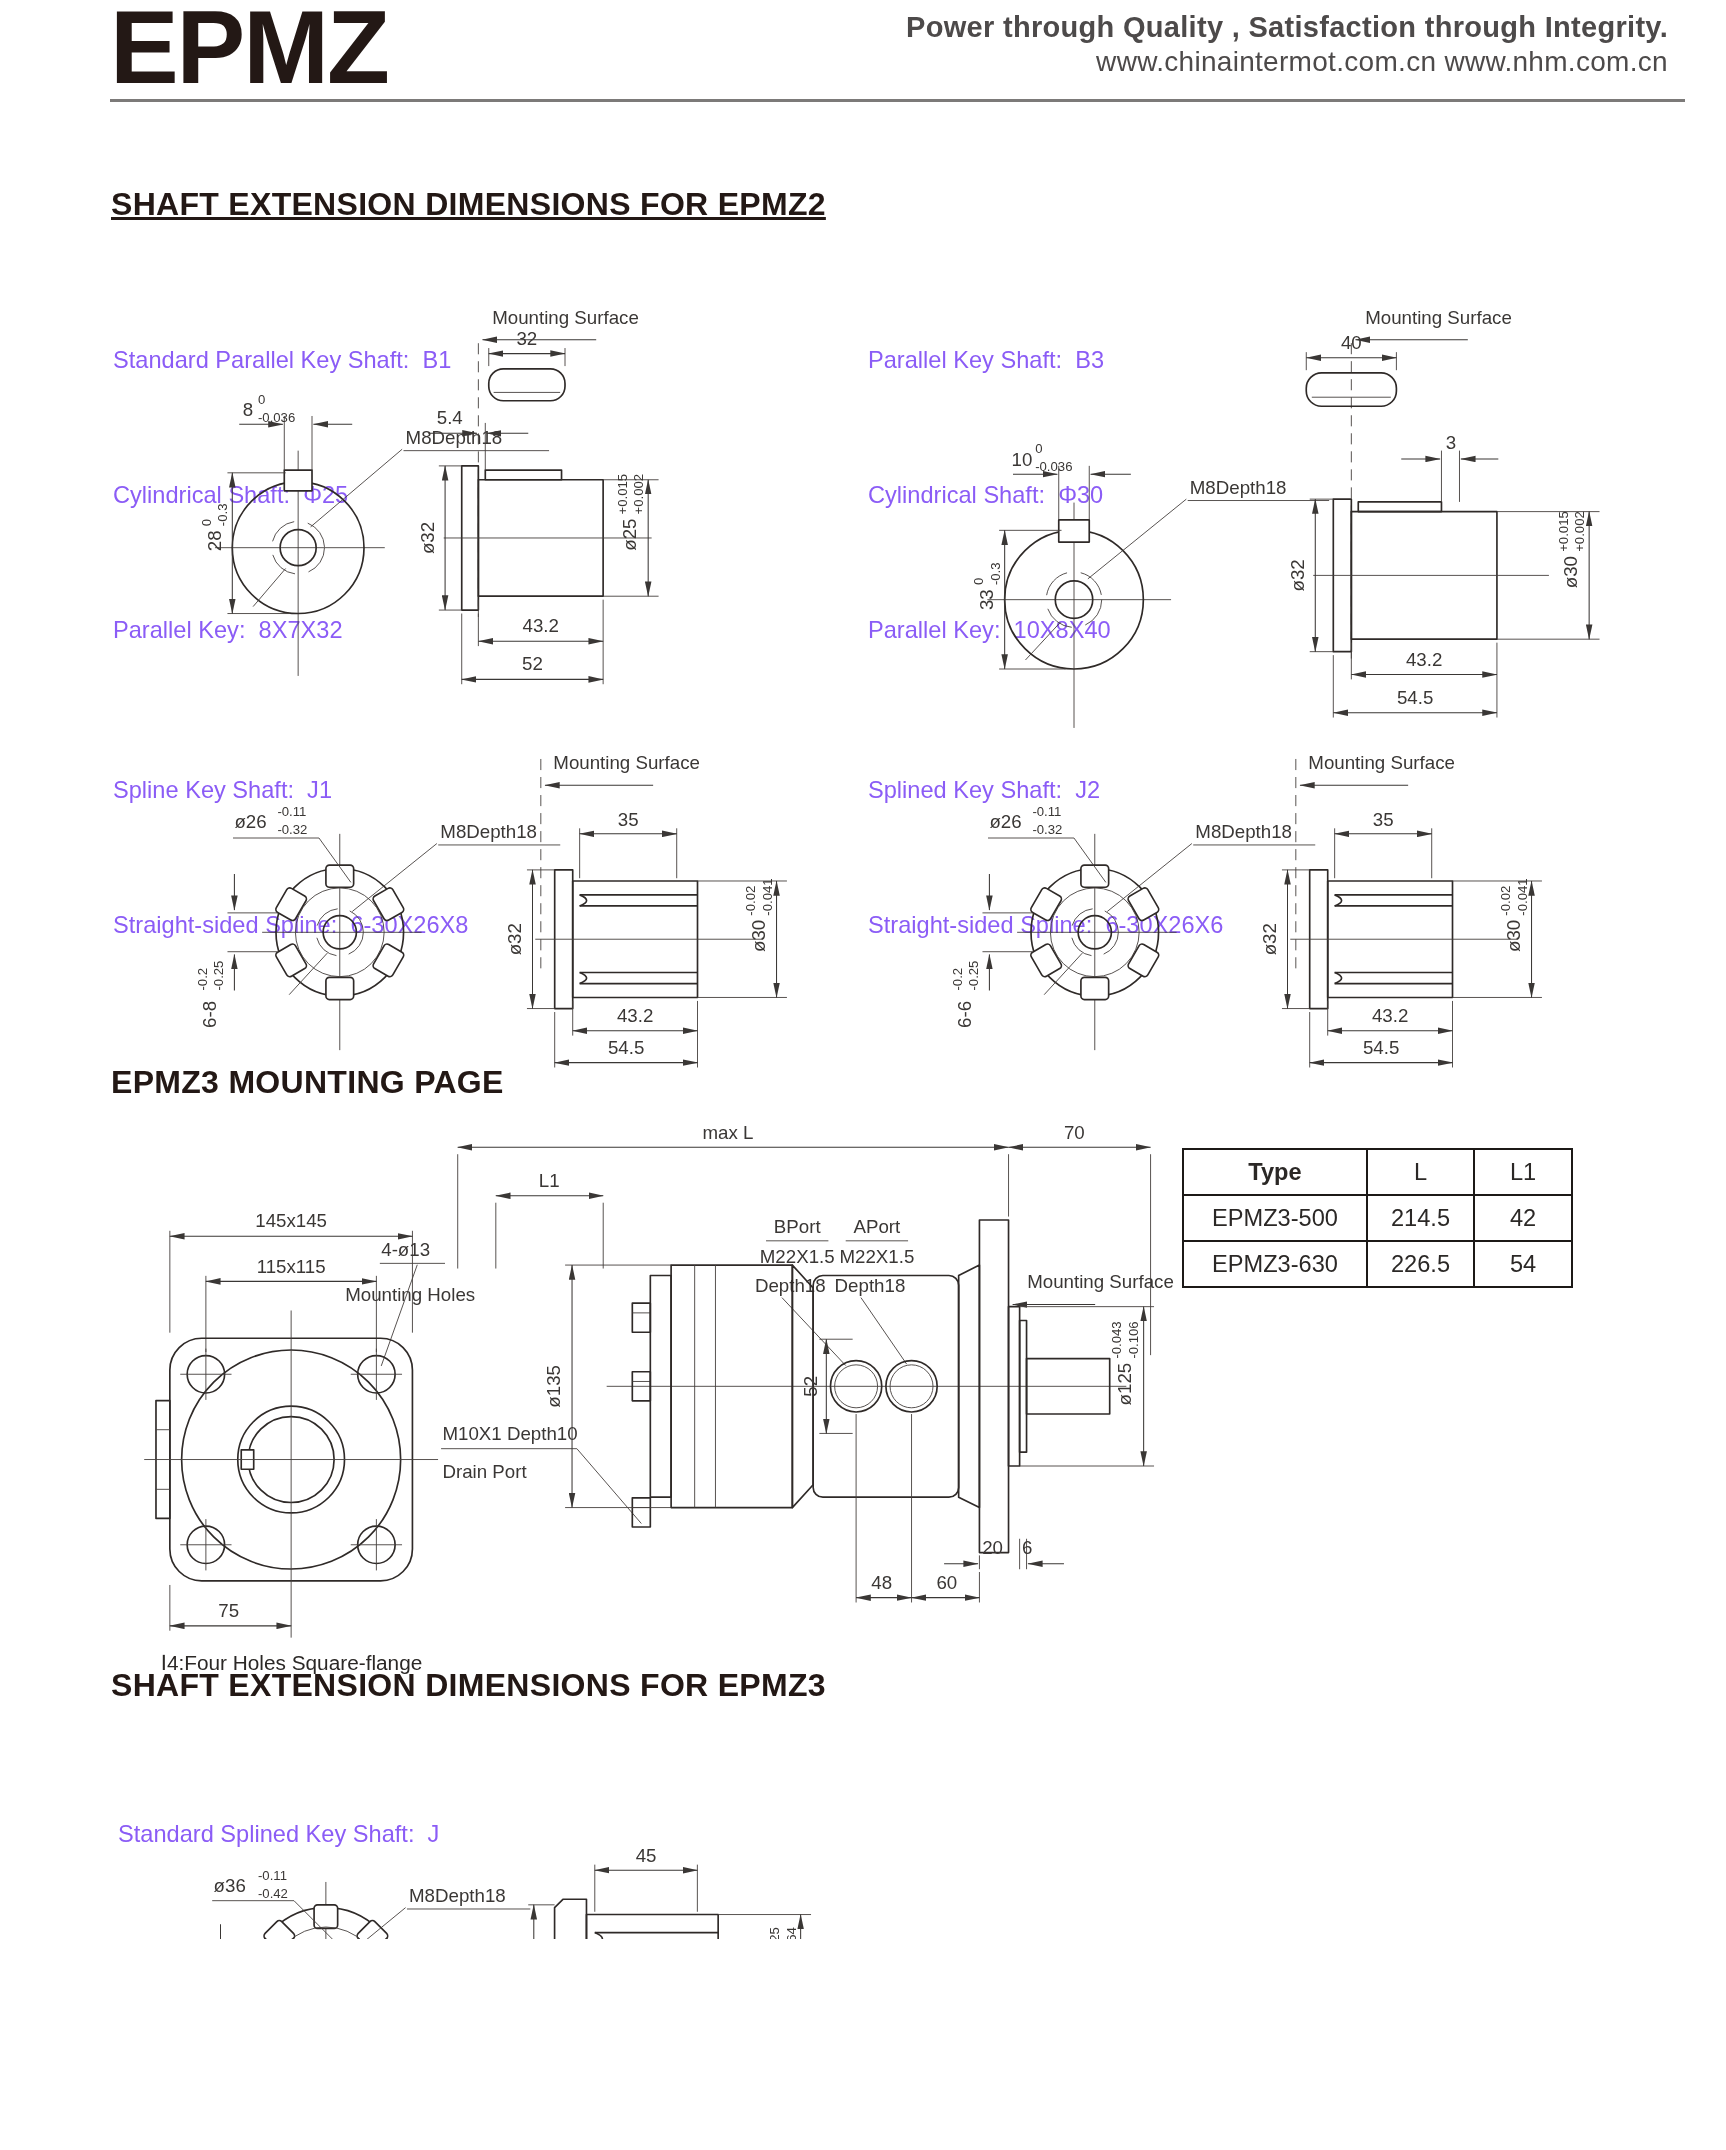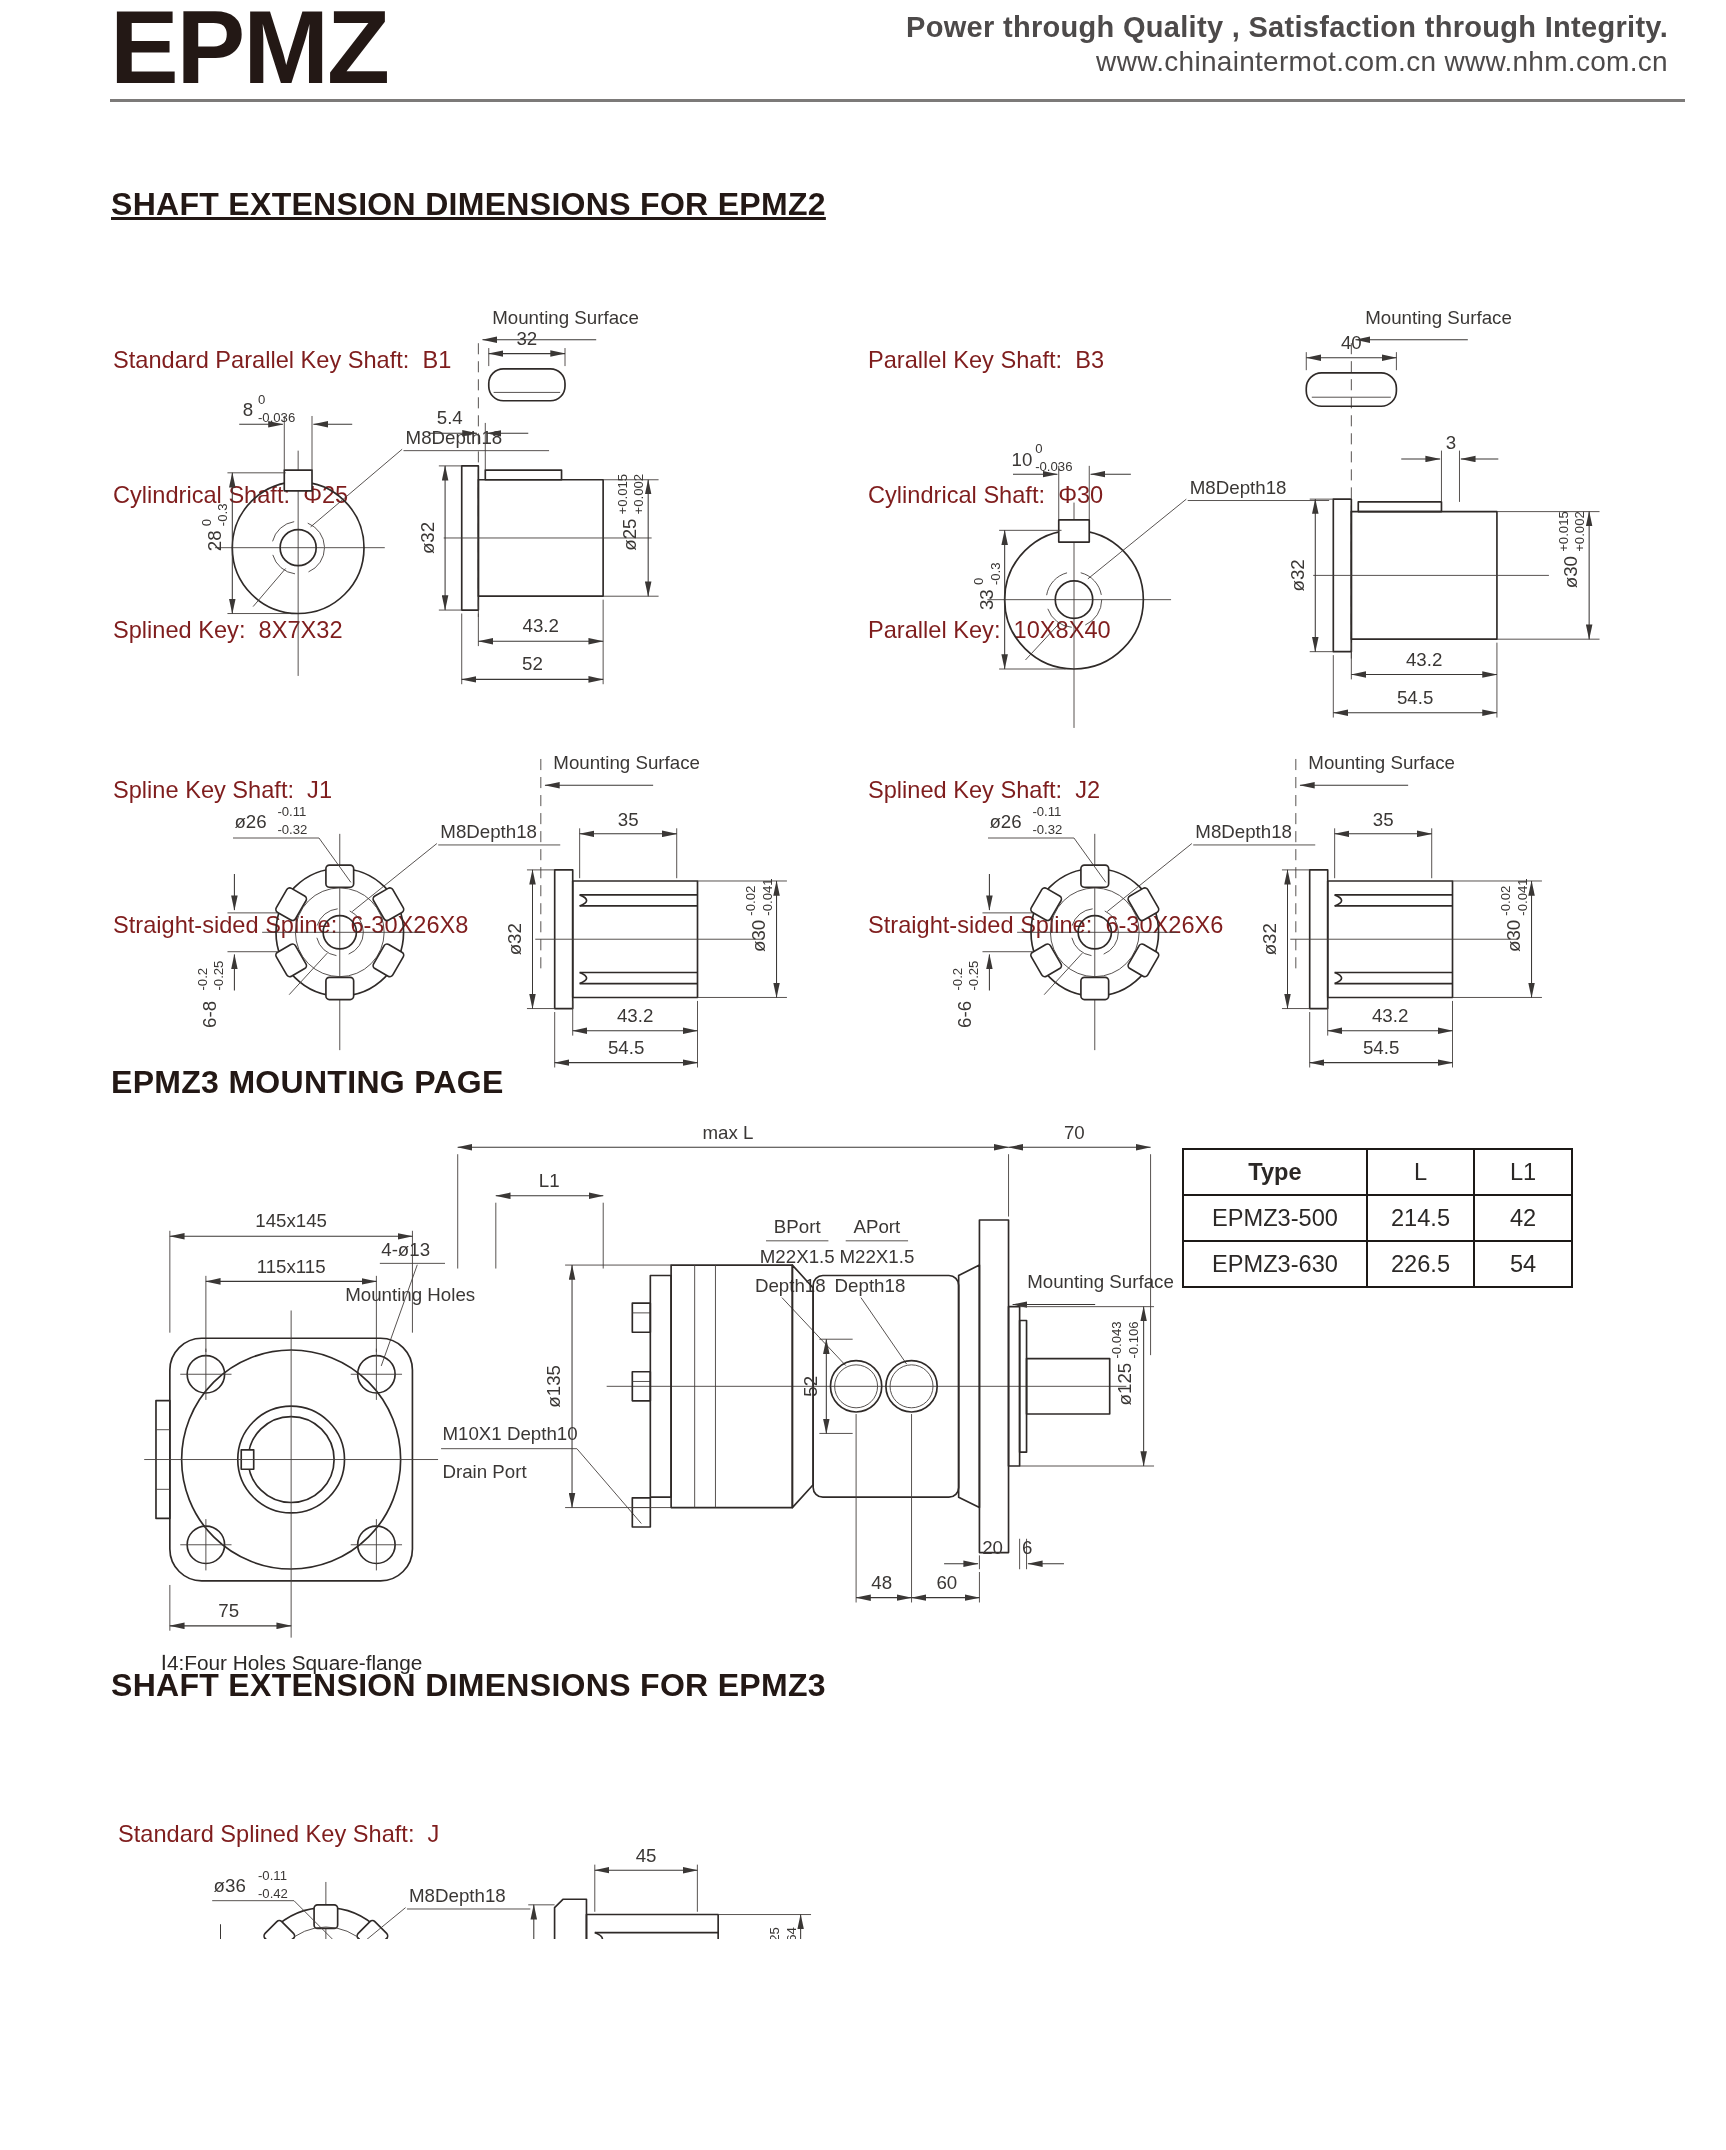--- a/index.html
+++ b/index.html
@@ -4,21 +4,21 @@
 <style>
   html,body{margin:0;padding:0;background:#ffffff;}
   #page{position:relative;width:1727px;height:1939px;background:#ffffff;
         font-family:"Liberation Sans",sans-serif;color:#262220;overflow:hidden;}
   .abs{position:absolute;}
   .logo{font-size:103px;font-weight:900;letter-spacing:-2.1px;color:#231815;line-height:1;}
   .tagline{font-size:29px;color:#4d4a4a;text-align:right;font-weight:700;letter-spacing:0.3px;}
   .urls{font-size:28px;color:#4d4a4a;text-align:right;font-weight:400;letter-spacing:0.3px;}
   .rule{height:2.8px;background:#7c7a79;}
   .h1{font-size:32px;font-weight:700;color:#231815;letter-spacing:0.3px;white-space:pre;}
-  .spec{font-size:23.6px;color:#7f1d1d;line-height:45px;white-space:pre;}
+  .spec{font-size:23.6px;color:#8b5cf6;line-height:45px;white-space:pre;}
   .footer{font-size:29px;color:#3a3735;letter-spacing:0.7px;}
   table.dim{border-collapse:collapse;}
   table.dim td,table.dim th{border:2.1px solid #1c1917;font-size:23.6px;color:#2b2826;
       text-align:center;vertical-align:middle;padding:0;height:44px;}
   table.dim th{font-weight:700;}
   .c-type{width:182px;} .c-l{width:105px;} .c-l1{width:96px;}
   svg{overflow:visible;}
   svg .ln{stroke:#2f2a28;stroke-width:2.4;fill:none;stroke-linejoin:round;}
   svg .lnf{stroke:#2f2a28;stroke-width:2.4;fill:#ffffff;stroke-linejoin:round;}
   svg .th{stroke:#45403d;stroke-width:1.3;fill:none;}
@@ -45,21 +45,21 @@
   <div class="abs logo" style="left:110px;top:-4.2px;">EPMZ</div>
   <div class="abs tagline" style="right:59px;top:11px;width:1040px;">Power through Quality , Satisfaction through Integrity.</div>
   <div class="abs urls" style="right:59px;top:46px;width:1040px;">www.chinaintermot.com.cn  www.nhm.com.cn</div>
   <div class="abs rule" style="left:110px;top:99px;width:1575px;"></div>
 
   <div class="abs h1" style="left:111px;top:186px;text-decoration:underline;">SHAFT EXTENSION DIMENSIONS FOR EPMZ2</div>
 
   <div class="abs spec" style="left:113px;top:248px;">
     <div>Standard Parallel Key Shaft:  B1</div>
     <div>Cylindrical Shaft:  Φ25</div>
-    <div>Splined Key:  8X7X32</div>
+    <div>Parallel Key:  8X7X32</div>
   </div>
 
   <div class="abs spec" style="left:868px;top:248px;">
     <div>Parallel Key Shaft:  B3</div>
     <div>Cylindrical Shaft:  Φ30</div>
     <div>Parallel Key:  10X8X40</div>
   </div>
 
   <svg class="abs" style="left:111px;top:291px;" width="707" height="399" viewBox="0 0 1020 575">
     <g>

